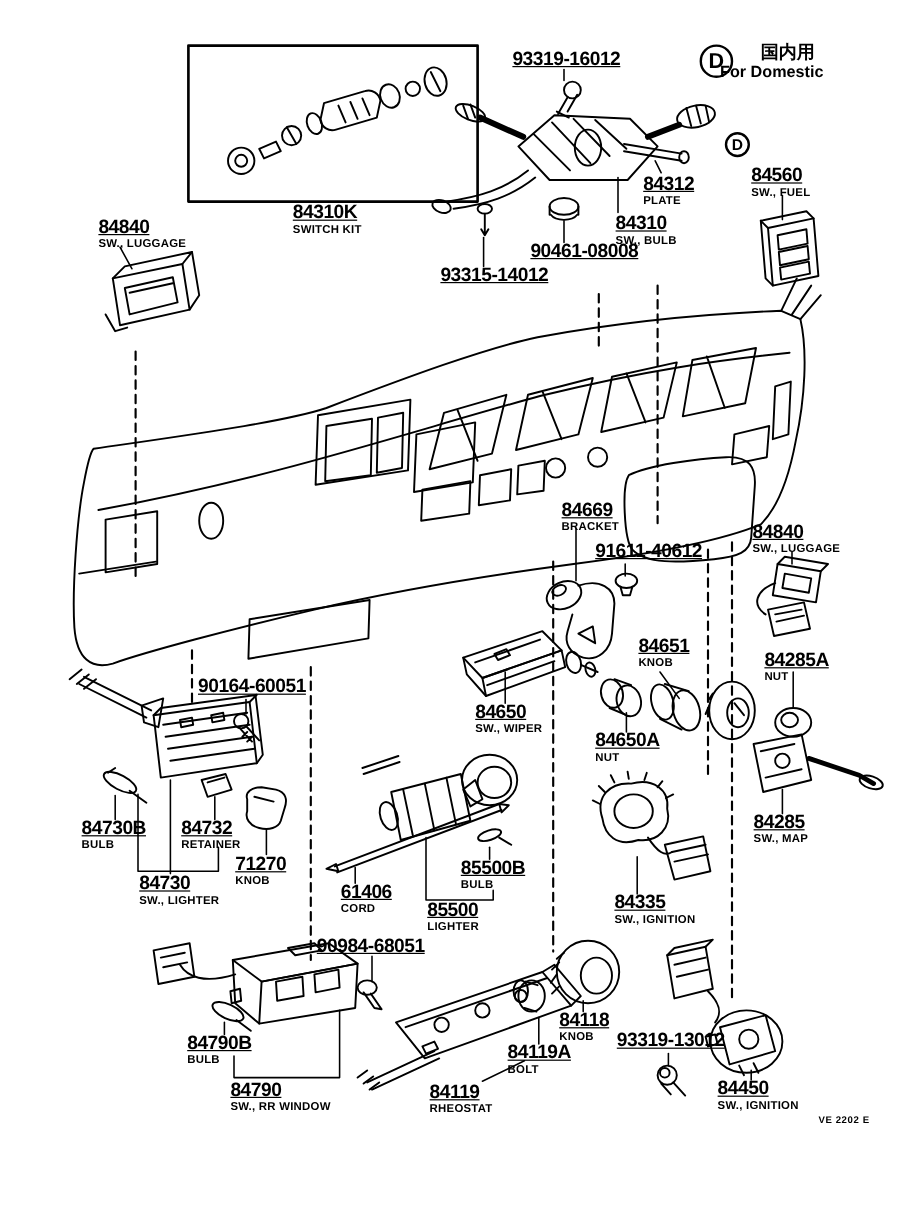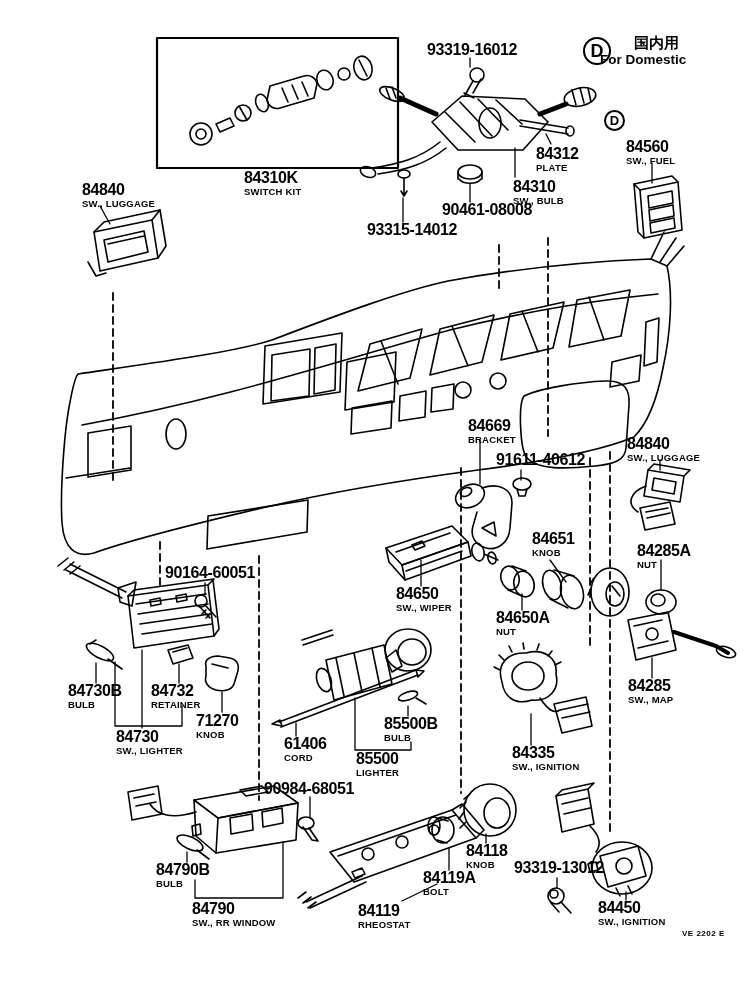--- a/index.html
+++ b/index.html
@@ -1,20 +1,20 @@
 <!DOCTYPE html>
 <html><head>
 <meta charset="utf-8">
 <style>
   html,body{margin:0;padding:0;background:#e8e8e8;}
   #canvas{position:relative;width:752px;height:1006px;background:#ffffff;overflow:hidden;
           font-family:"Liberation Sans",sans-serif;color:#000;}
   #lineart{position:absolute;left:0;top:0;}
   .lbl{position:absolute;line-height:1.04;white-space:nowrap;}
-  .lbl .n{display:block;font-size:16px;font-weight:700;letter-spacing:-0.4px;}
+  .lbl .n{display:block;font-size:16px;font-weight:700;letter-spacing:-0.4px;text-decoration:underline;}
   .lbl .d{display:block;font-size:9.5px;font-weight:700;letter-spacing:0.2px;}
   .dcircle{position:absolute;border:2.5px solid #000;border-radius:50%;
            display:flex;align-items:center;justify-content:center;font-weight:700;box-sizing:border-box;}
   #d1{left:583px;top:37px;width:28px;height:28px;font-size:18px;}
   #d2{left:604px;top:110px;width:21px;height:21px;font-size:13px;border-width:2px;}
   .jp{position:absolute;left:617px;top:34px;font-size:15px;font-weight:700;margin-left:17px;}
   .en{position:absolute;left:600px;top:52px;font-size:13.5px;font-weight:700;}
   .footnote{position:absolute;left:666px;top:929px;font-size:8px;font-weight:700;letter-spacing:0.5px;margin-left:16px;}
 </style>
 </head>

